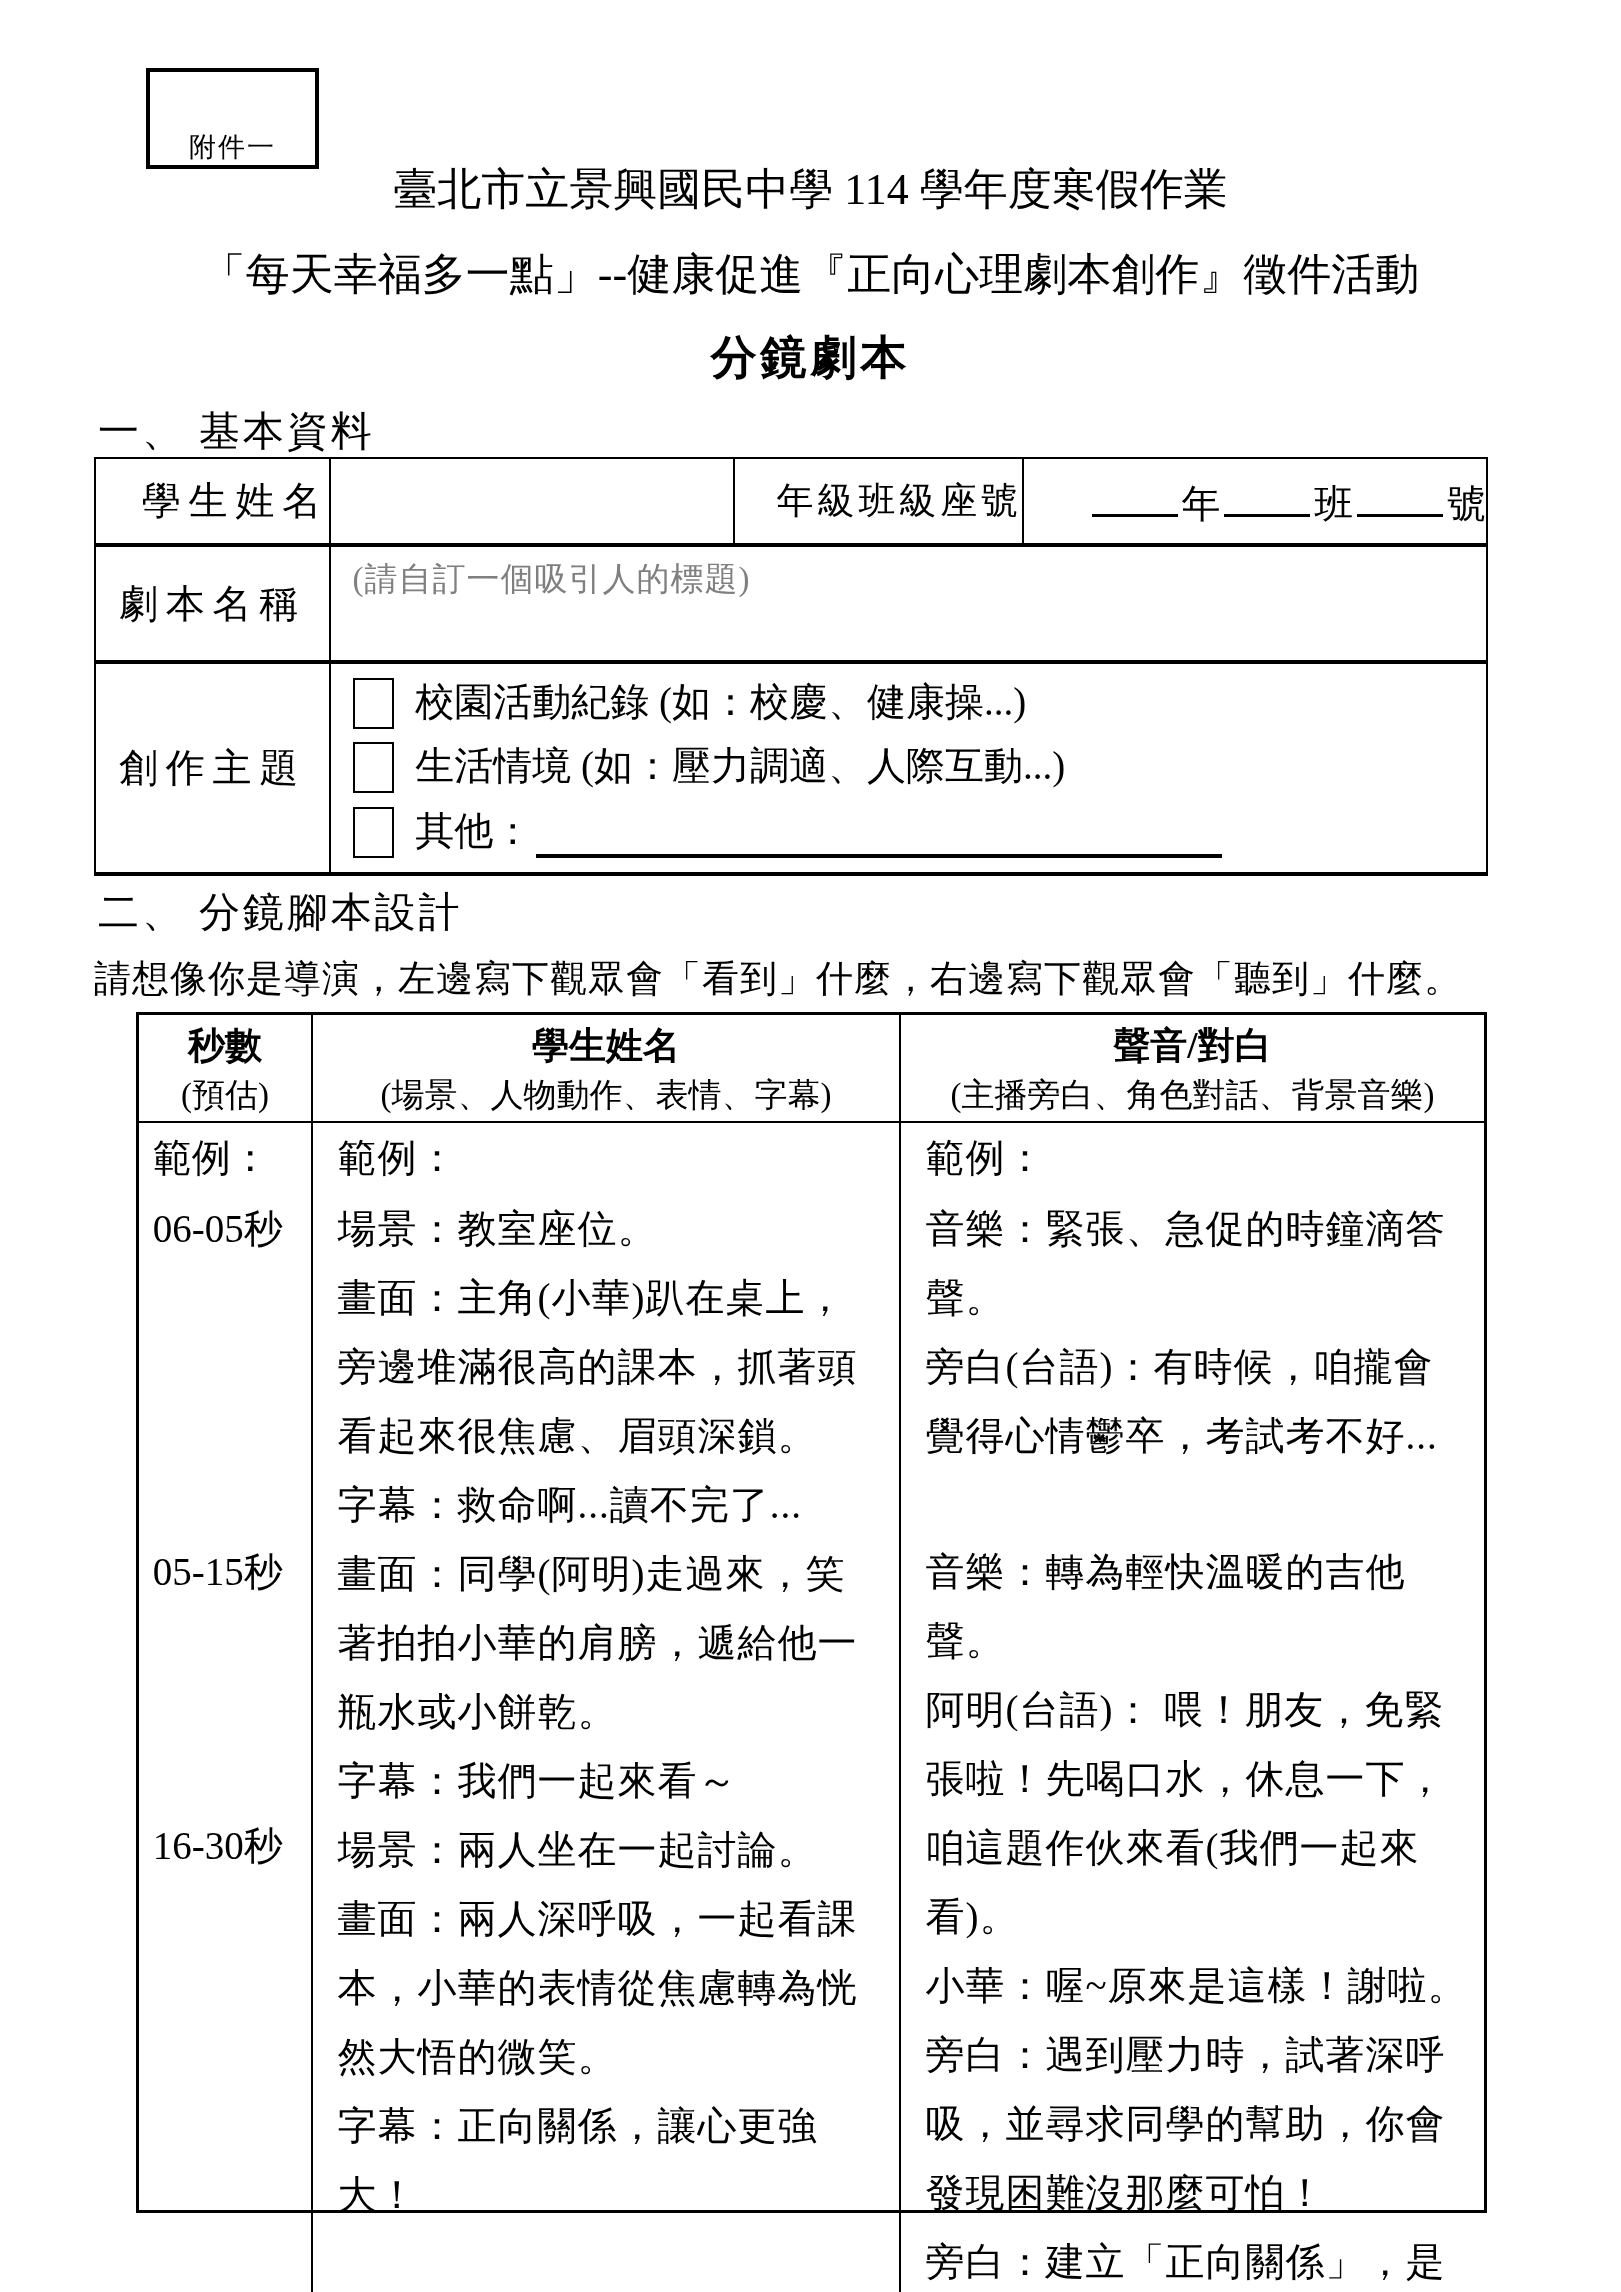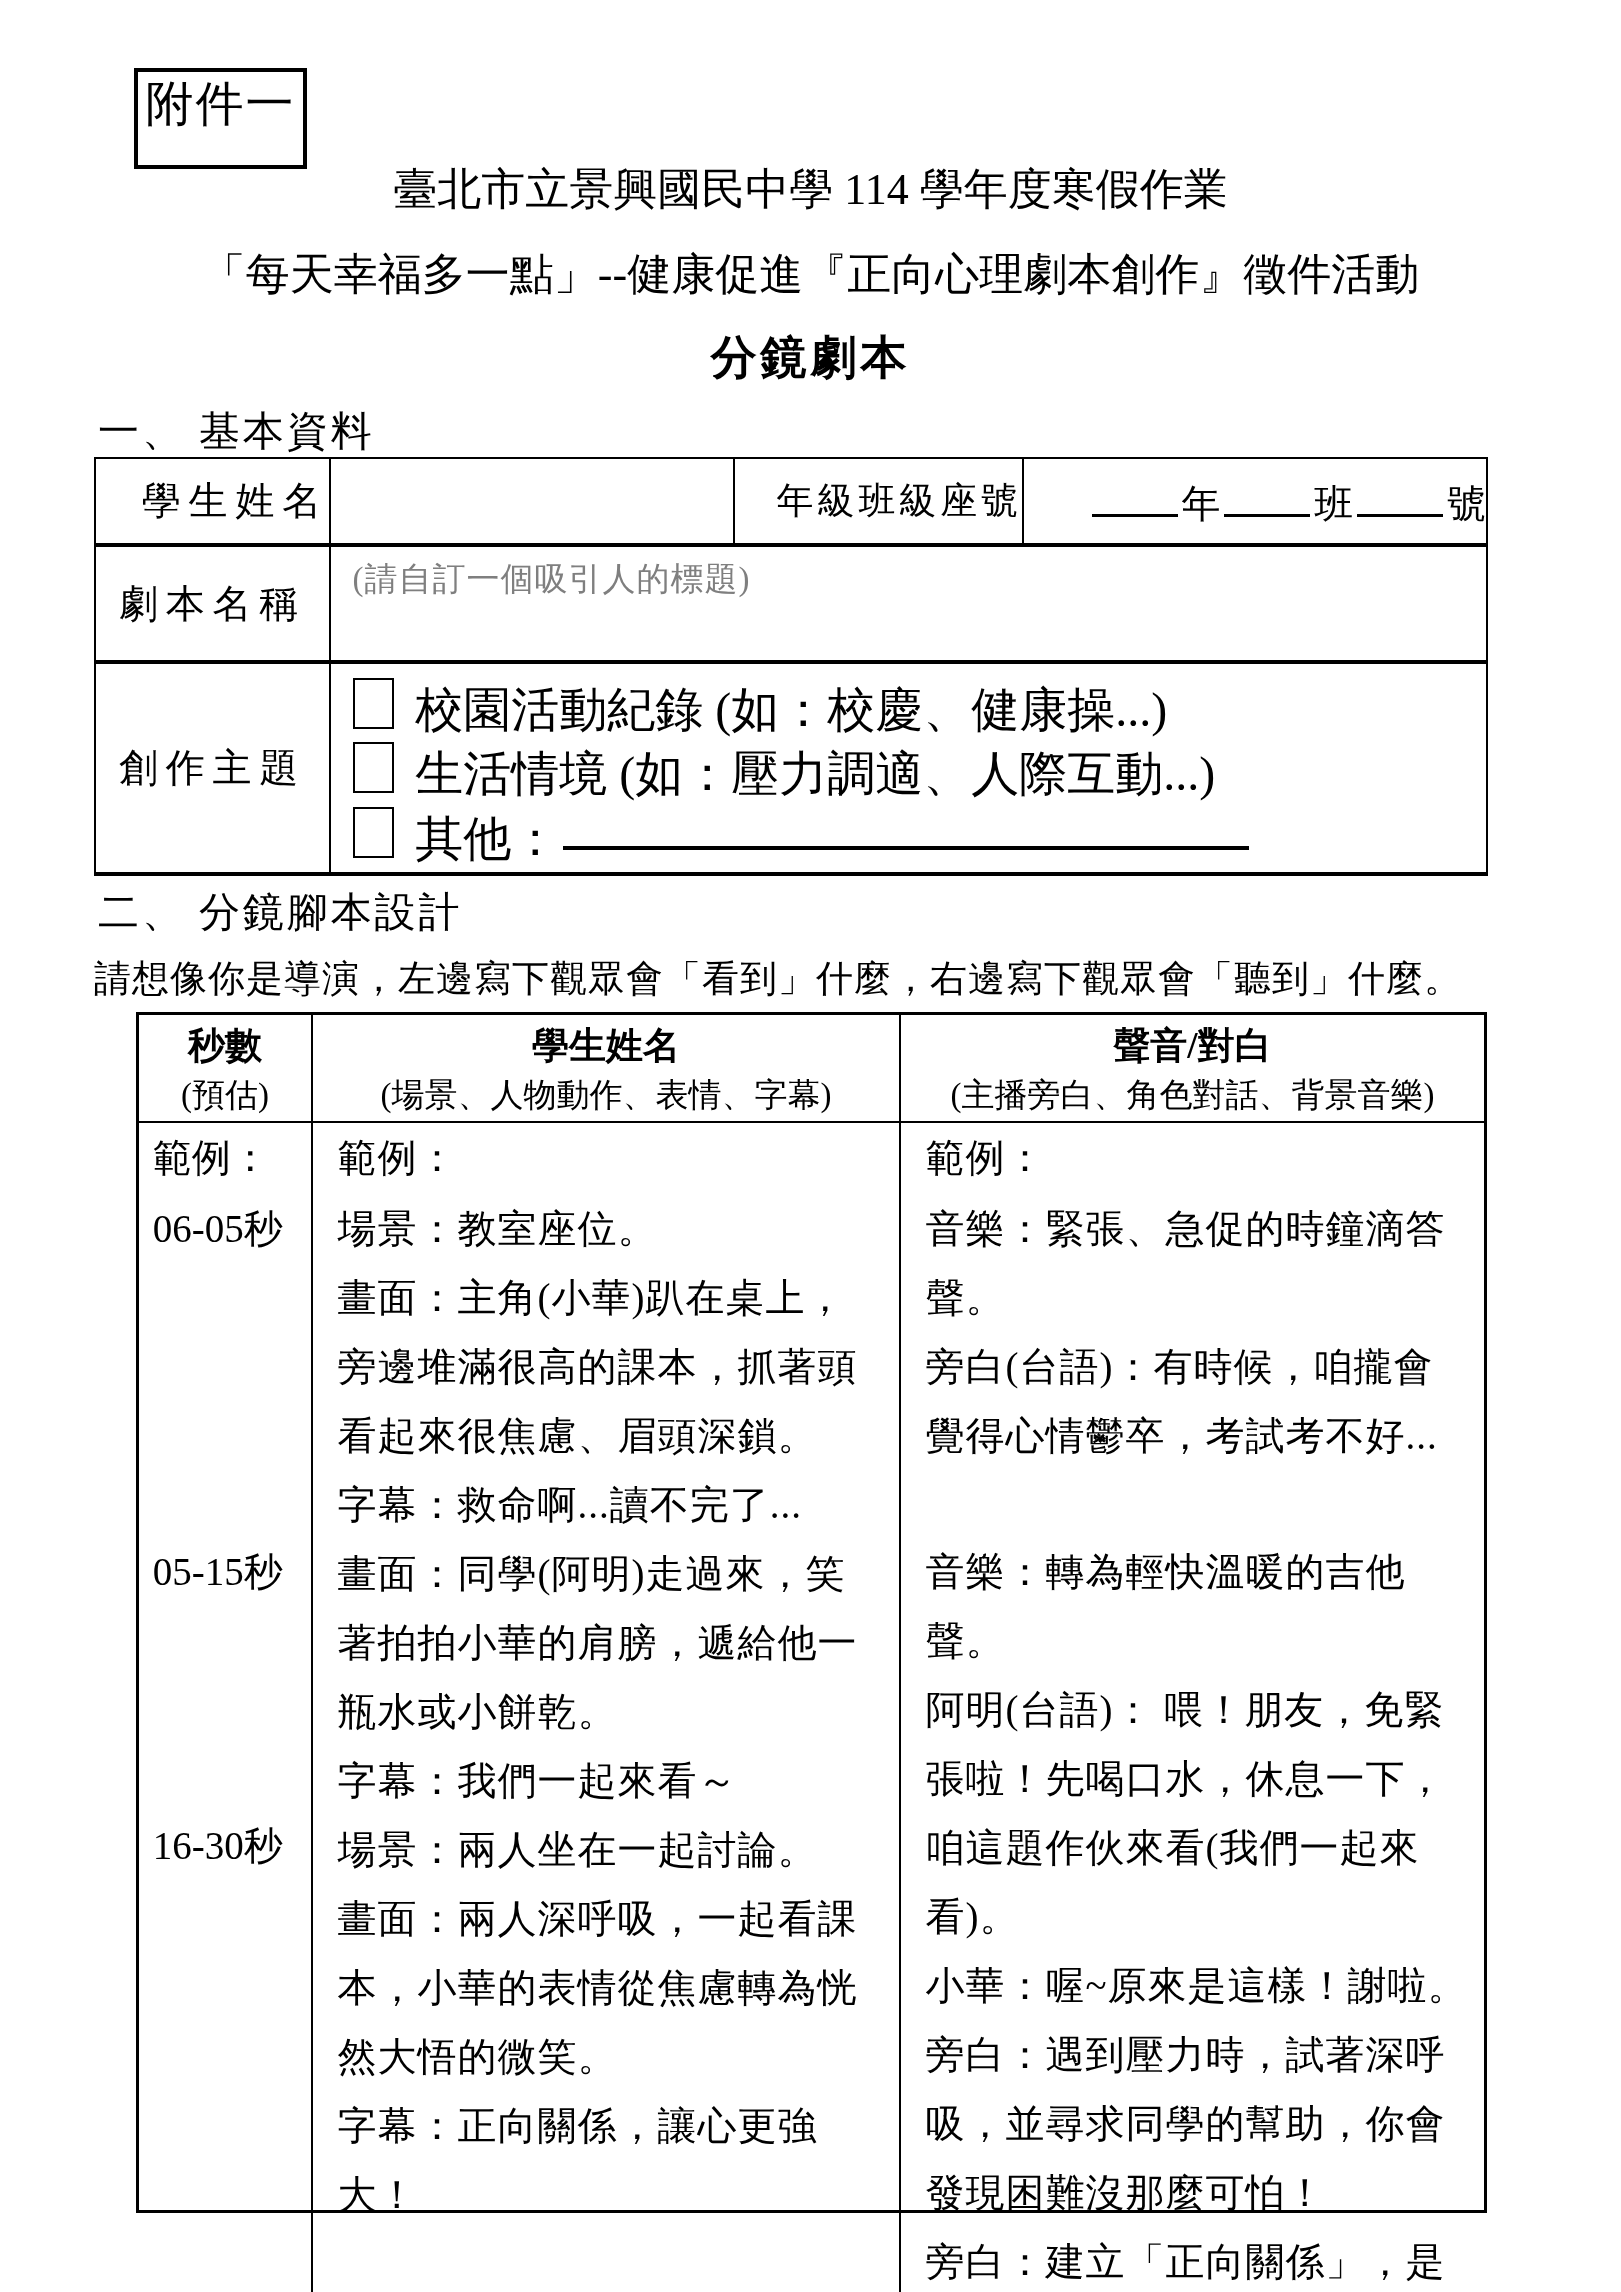--- a/index.html
+++ b/index.html
@@ -4,23 +4,23 @@
 <style>
   html,body{margin:0;padding:0;background:#ffffff;}
   body{
     width:1621px;height:2293px;position:relative;
     font-family:"Liberation Serif","DejaVu Serif",serif;
     color:#000;
   }
   .abs{position:absolute;}
   
   .attach-box{
-    left:134px;top:68px;width:165px;height:93px;
-    border:4.9px solid #000;display:flex;align-items:flex-start;justify-content:center;
-    font-size:48px;letter-spacing:2px;
+    left:146px;top:68px;width:165px;height:93px;
+    border:4.9px solid #000;display:flex;align-items:flex-end;justify-content:center;
+    font-size:27px;letter-spacing:2px;
   }
   
   .title-line{left:0;width:100%;text-align:center;white-space:nowrap;}
   .t1{top:160px;font-size:44px;}
   .t2{top:245px;font-size:44px;}
   .t3{top:327px;font-size:46px;font-weight:bold;letter-spacing:3.9px;}
   
   .sec-head{left:98px;font-size:41px;letter-spacing:2.9px;white-space:nowrap;}
   .h1{top:404px;}
   .h2{top:885px;}
@@ -40,21 +40,21 @@
   .fill-cell{text-align:center;font-size:39px;}
   .blank-line{
     display:inline-block;width:86px;border-bottom:3.9px solid #000;height:43px;
     margin:0 3.9px;
   }
   .ph-cell{vertical-align:top !important;}
   .placeholder{
     margin:9.8px 0 0 21.6px;color:#7f7f7f;font-size:33px;letter-spacing:1px;
   }
   .theme-cell{vertical-align:middle;}
-  .theme-line{display:flex;align-items:flex-start;margin:13.7px 0 13.7px 21.6px;font-size:48px;height:51px;}
+  .theme-line{display:flex;align-items:flex-end;margin:13.7px 0 13.7px 21.6px;font-size:39px;height:51px;}
   .cbx{
     display:inline-block;width:37px;height:47px;border:2.9px solid #000;
     margin-right:21.6px;flex:0 0 auto;background:#fff;
   }
   .other-line{
     display:inline-block;width:686px;border-bottom:4.9px solid #000;height:39px;margin-left:3.9px;
   }
   
   .tbl2{
     left:136px;top:1012px;width:1351px;height:1201px;

